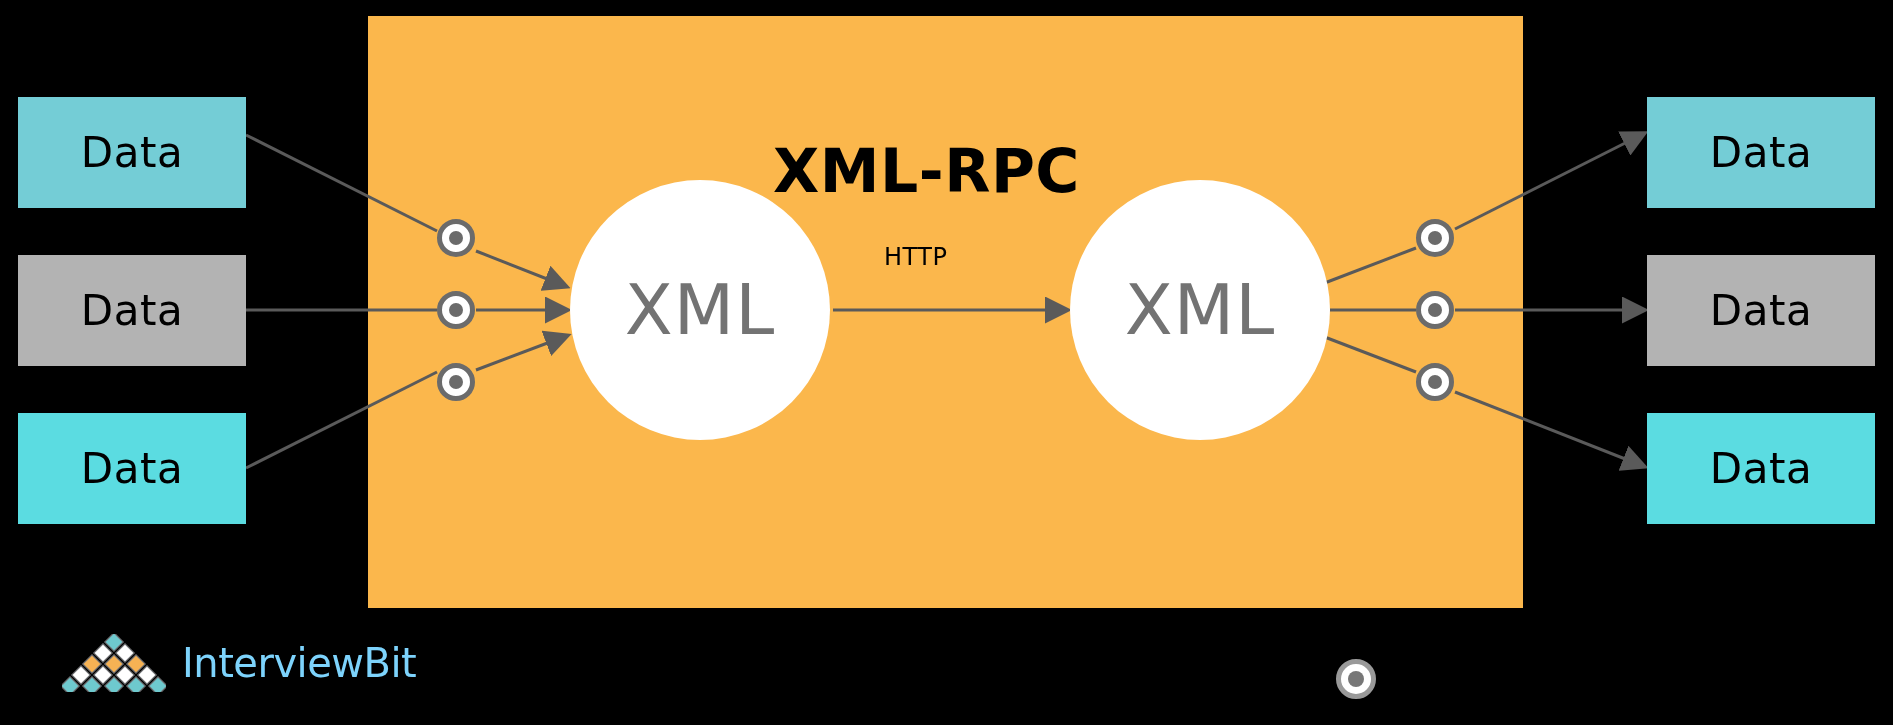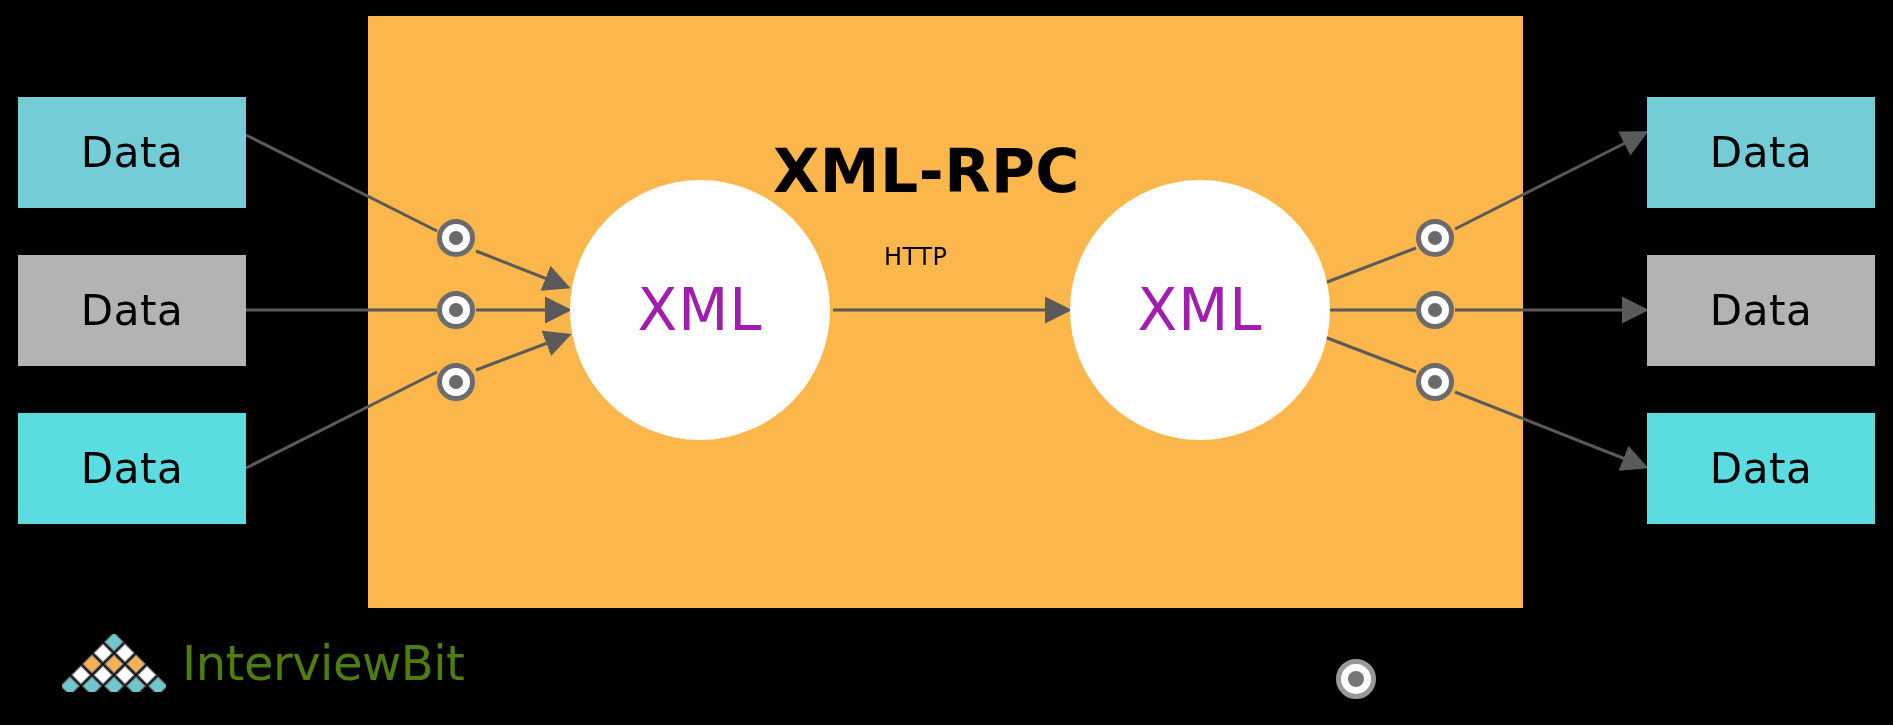--- a/index.html
+++ b/index.html
@@ -59,22 +59,22 @@
     position: absolute;
     width: 260px;
     height: 260px;
     border-radius: 50%;
     background: #FFFFFF;
     display: flex;
     align-items: center;
     justify-content: center;
   }
   .xml-node .xml-label {
-    color: #a21caf;
-    font-size: 58px;
+    color: #737373;
+    font-size: 70px;
     letter-spacing: 1px;
   }
   .xml-left  { left: 570px;  top: 180px; }
   .xml-right { left: 1070px; top: 180px; }
 
   
   #title {
     position: absolute;
     left: 349px;
     top: 88px;
@@ -135,22 +135,22 @@
   #logo {
     position: absolute;
     left: 62px;
     top: 634px;
     display: flex;
     align-items: center;
     gap: 16px;
   }
   #logo-mark { width: 104px; height: 58px; display: block; }
   #logo-text {
-    font-size: 48px;
-    color: #4d7c0f;
+    font-size: 40px;
+    color: #7dd3fc;
     letter-spacing: -0.5px;
   }
 </style>
 </head>
 <body>
 
 <div id="stage">
 
   <div id="panel"></div>
 

